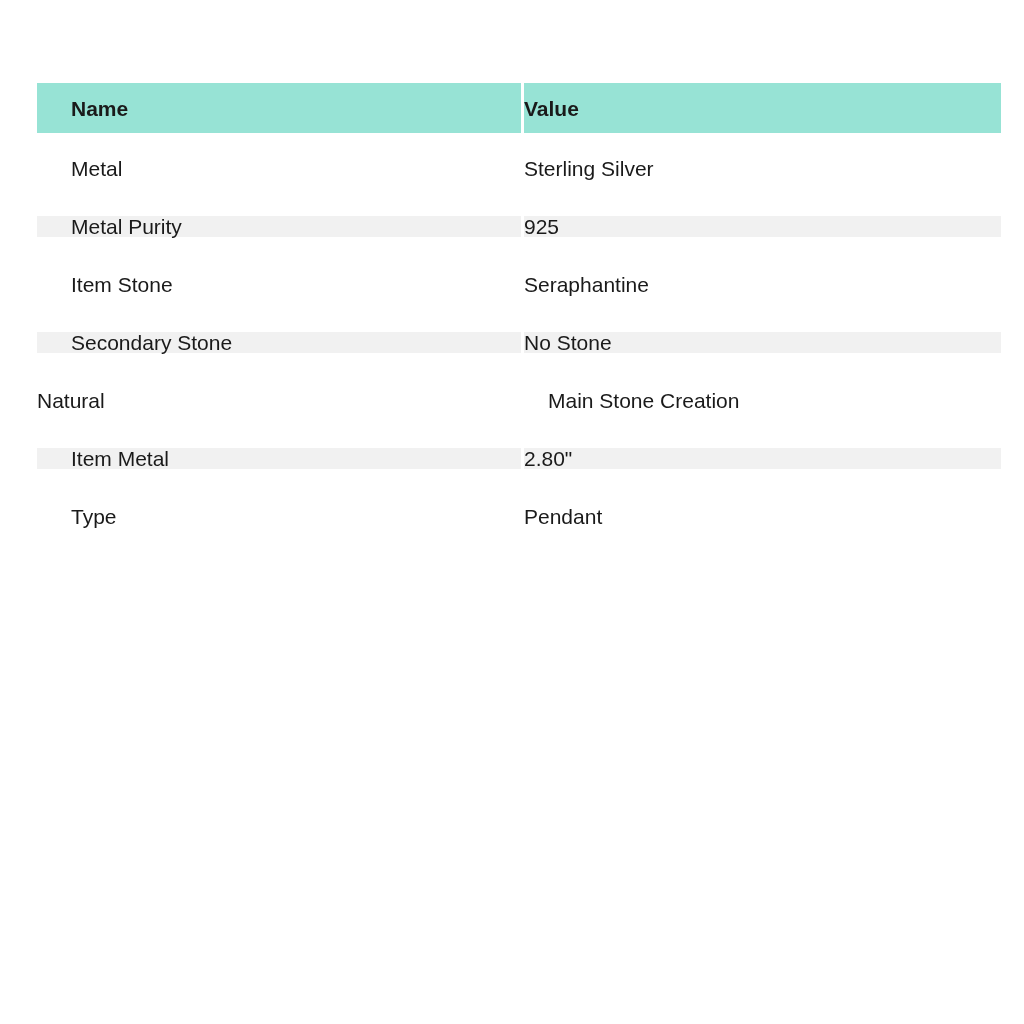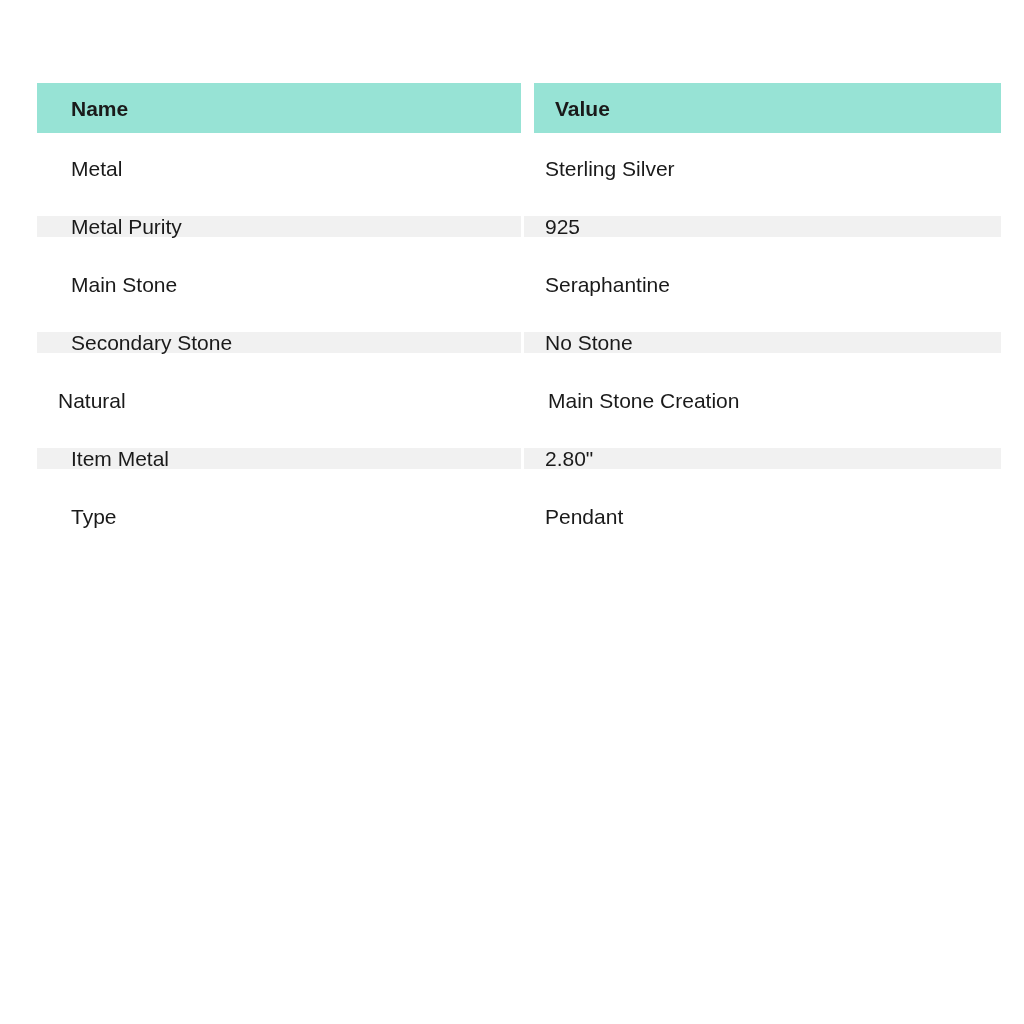--- a/index.html
+++ b/index.html
@@ -14,41 +14,39 @@
   .spec-table {
     position: absolute;
     left: 37px;
     top: 83px;
     width: 964px;
   }
   .header-row {
     display: flex;
     height: 50px;
     margin-bottom: 6px;
-    gap: 10px;
   }
   .body-row {
     display: flex;
     height: 58px;
     align-items: center;
   }
   .cell {
     display: flex;
     align-items: center;
     font-size: 21px;
     line-height: 1;
   }
   .cell.name-col {
     width: 484px;
     margin-right: 3px; 
     padding-left: 34px;
   }
   .cell.value-col {
     flex: 1;
-    padding-left: 21px;
   }
   .header-row .cell {
     background: var(--header-bg, #97e3d5);
     font-weight: 700;
   }
   .body-row .cell {
     background: var(--row-bg, #ffffff);
     font-weight: 400;
   }
   .body-row:nth-child(even) .cell {
@@ -68,21 +66,21 @@
   <div>
     <div class="body-row">
       <div class="cell name-col">Metal</div>
       <div class="cell value-col">Sterling Silver</div>
     </div>
     <div class="body-row">
       <div class="cell name-col">Metal Purity</div>
       <div class="cell value-col">925</div>
     </div>
     <div class="body-row">
-      <div class="cell name-col">Main Stone</div>
+      <div class="cell name-col">Item Stone</div>
       <div class="cell value-col">Seraphantine</div>
     </div>
     <div class="body-row">
       <div class="cell name-col">Secondary Stone</div>
       <div class="cell value-col">No Stone</div>
     </div>
     <div class="body-row">
       <div class="cell value-col">Natural</div>
       <div class="cell name-col">Main Stone Creation</div>
     </div>

